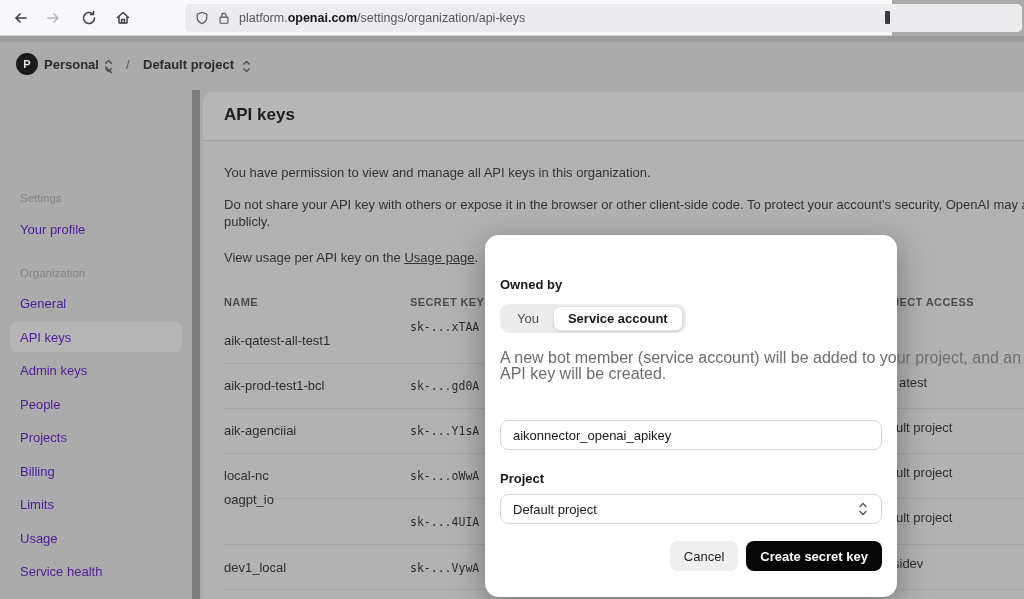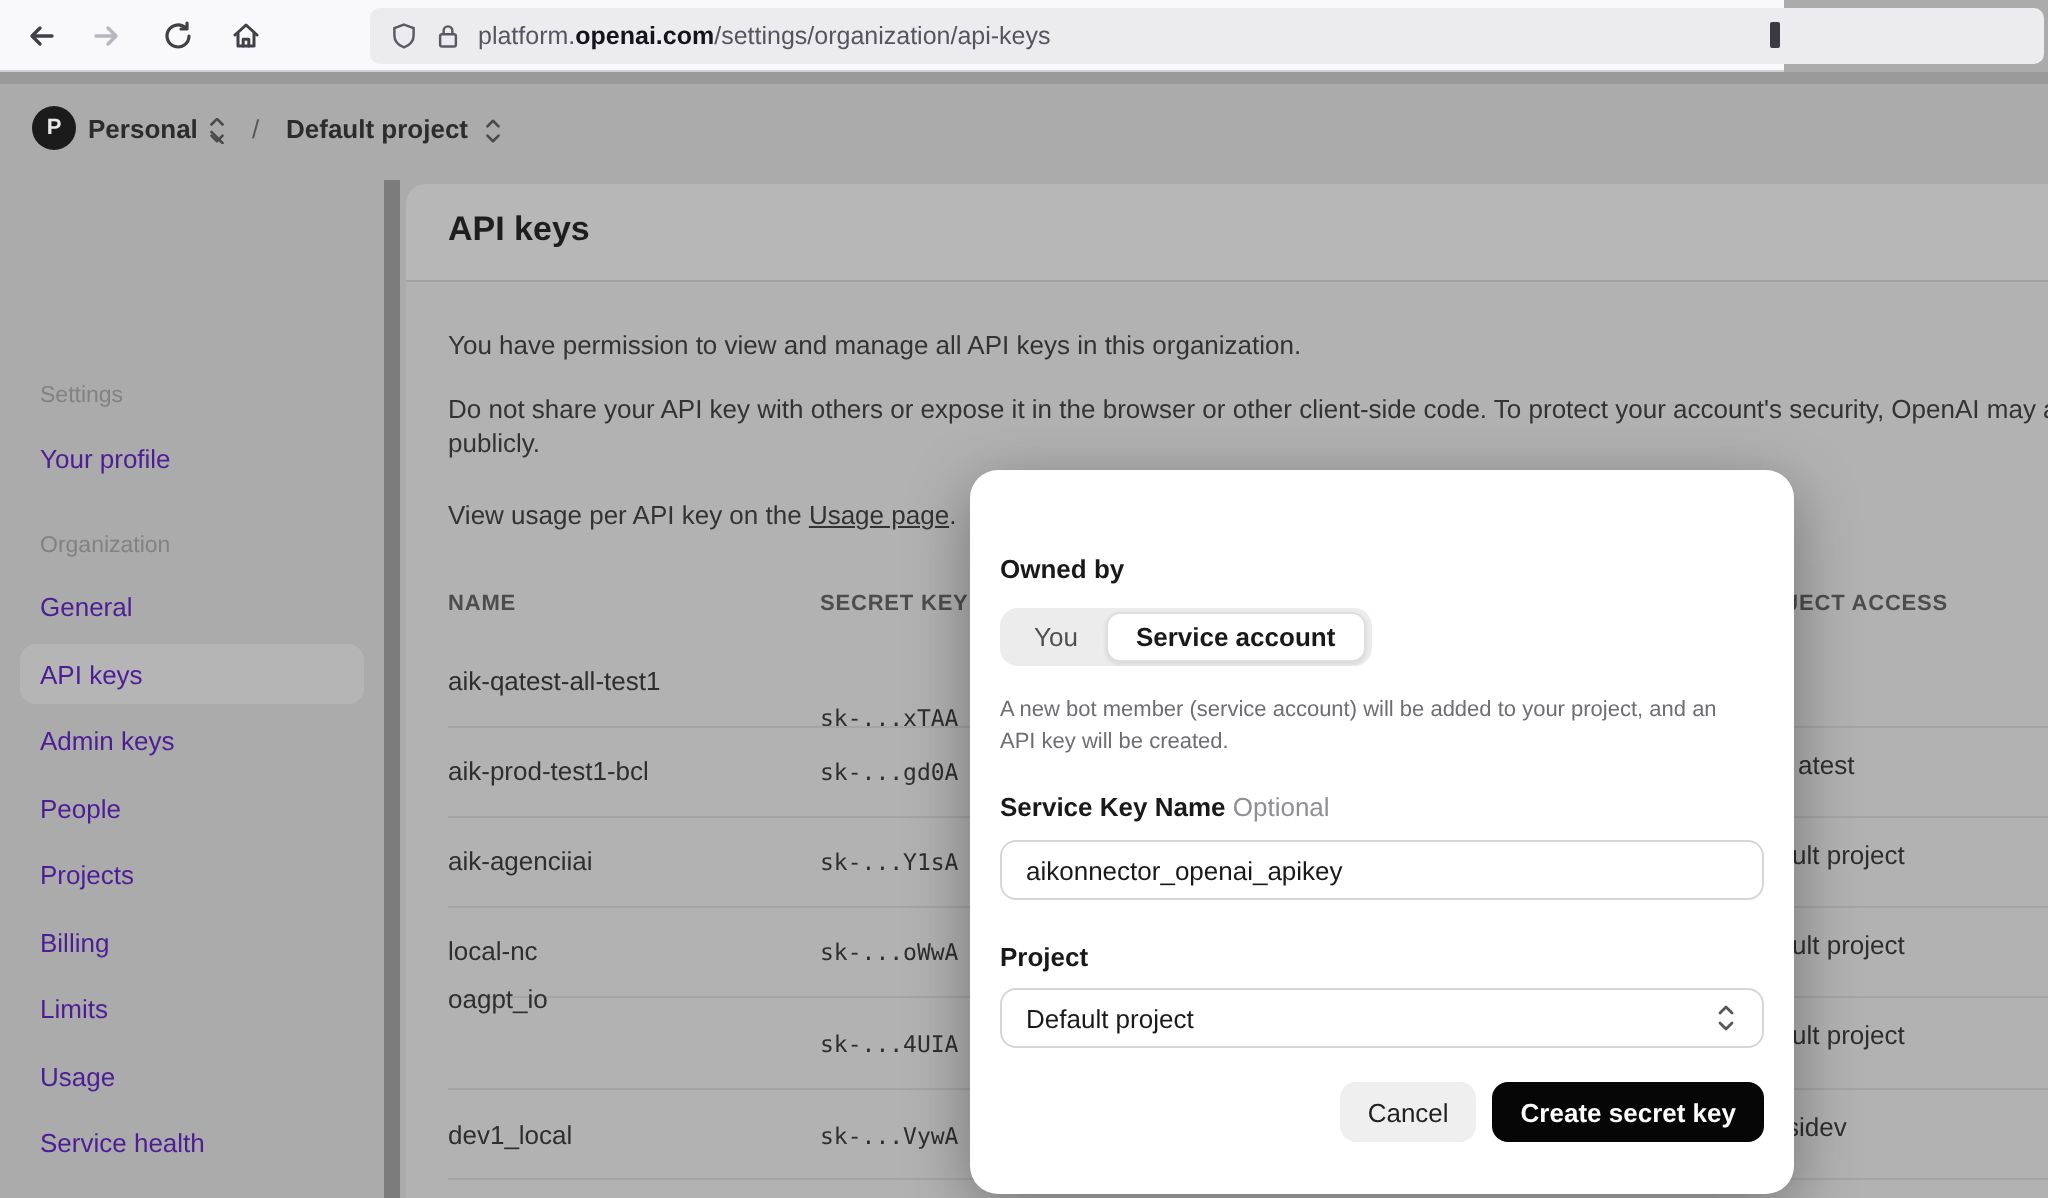--- a/index.html
+++ b/index.html
@@ -63,21 +63,21 @@
     border-radius:14px; box-shadow:0 8px 32px rgba(0,0,0,.35); z-index:50; }
   #modal-title { position:absolute; left:15px; top:15px; font-size:16px; font-weight:bold; color:#191919; }
   .m-label { position:absolute; left:15px; font-size:13px; font-weight:bold; color:#191919; }
   #optional { font-weight:normal; color:#8e8e93; }
   #seg { position:absolute; left:15px; top:69px; height:29px; background:#ececec;
     border-radius:9px; display:flex; align-items:center; padding:0 3px; }
   #seg-you { padding:0 14px; font-size:13px; color:#4f4f4f; }
   #seg-sa { background:#ffffff; border:1px solid #dedede; border-radius:7px;
     box-shadow:0 1px 2px rgba(0,0,0,.10); padding:4px 14px; font-size:13px;
     font-weight:bold; color:#191919; }
-  .helper { position:absolute; left:15px; font-size:11px; color:#6d6d72; white-space:nowrap; }
+  .helper { position:absolute; left:15px; font-size:16px; color:#6d6d72; white-space:nowrap; }
   .m-input { position:absolute; left:15px; width:382px; height:30px; background:#fff;
     border:1px solid #d6d6d6; border-radius:8px; font-size:13px; color:#191919;
     padding:0 12px; font-family:"Liberation Sans", sans-serif; }
   #select-box { position:absolute; left:15px; top:259px; width:382px; height:30px;
     border:1px solid #d6d6d6; border-radius:8px; display:flex; align-items:center;
     justify-content:space-between; padding:0 12px; font-size:13px; color:#191919; }
   #select-box svg { width:12px; height:14px; color:#555; }
   #modal-actions { position:absolute; right:15px; top:306px; display:flex; gap:8px; }
   .btn { height:30px; border:none; border-radius:8px; font-size:13px;
     font-family:"Liberation Sans", sans-serif; padding:0 14px; cursor:pointer; }
@@ -172,21 +172,21 @@
   <div class="para" style="top:73px">You have permission to view and manage all API keys in this organization.</div>
   <div class="para" style="top:105px">Do not share your API key with others or expose it in the browser or other client-side code. To protect your account's security, OpenAI may a</div>
   <div class="para" style="top:122px">publicly.</div>
   <div class="para" style="top:158px"><span>View usage per API key on the </span><span id="usage-link">Usage page</span><span>.</span></div>
 
   <div class="col-h" style="left:21px; top:204px">NAME</div>
   <div class="col-h" style="left:207px; top:204px">SECRET KEY</div>
   <div class="col-h" style="left:690px; top:204px">JECT ACCESS</div>
 
   <div class="cell-name" style="top:241px">aik-qatest-all-test1</div>
-  <div class="cell-key" style="top:260px">sk-...xTAA</div>
+  <div class="cell-key" style="top:228px">sk-...xTAA</div>
   <div class="cell-frag" style="left:696px; top:241px">atest</div>
   <div class="row-div" style="top:271px"></div>
 
   <div class="cell-name" style="top:286px">aik-prod-test1-bcl</div>
   <div class="cell-key" style="top:287px">sk-...gd0A</div>
   <div class="cell-frag" style="left:693px; top:286px">ult project</div>
   <div class="row-div" style="top:316px"></div>
 
   <div class="cell-name" style="top:331px">aik-agenciiai</div>
   <div class="cell-key" style="top:332px">sk-...Y1sA</div>
@@ -213,21 +213,20 @@
   <div class="m-label" style="top:42px">Owned by</div>
 
   <div id="seg">
     <div id="seg-you">You</div>
     <div id="seg-sa">Service account</div>
   </div>
 
   <div class="helper" style="top:114px">A new bot member (service account) will be added to your project, and an</div>
   <div class="helper" style="top:130px">API key will be created.</div>
 
-  <div class="m-label" style="top:161px"><span>Service Key Name</span> <span id="optional">Optional</span></div>
   <input class="m-input" style="top: 185px;" value="aikonnector_openai_apikey">
 
   <div class="m-label" style="top:236px">Project</div>
   <div id="select-box">
     <span>Default project</span>
     <svg viewBox="0 0 10 14" fill="none" stroke="#555" stroke-width="1.4" stroke-linecap="round" stroke-linejoin="round">
         <path d="M2 4.5l3-3 3 3"></path>
         <path d="M2 9.5l3 3 3-3"></path>
       </svg>
   </div>

